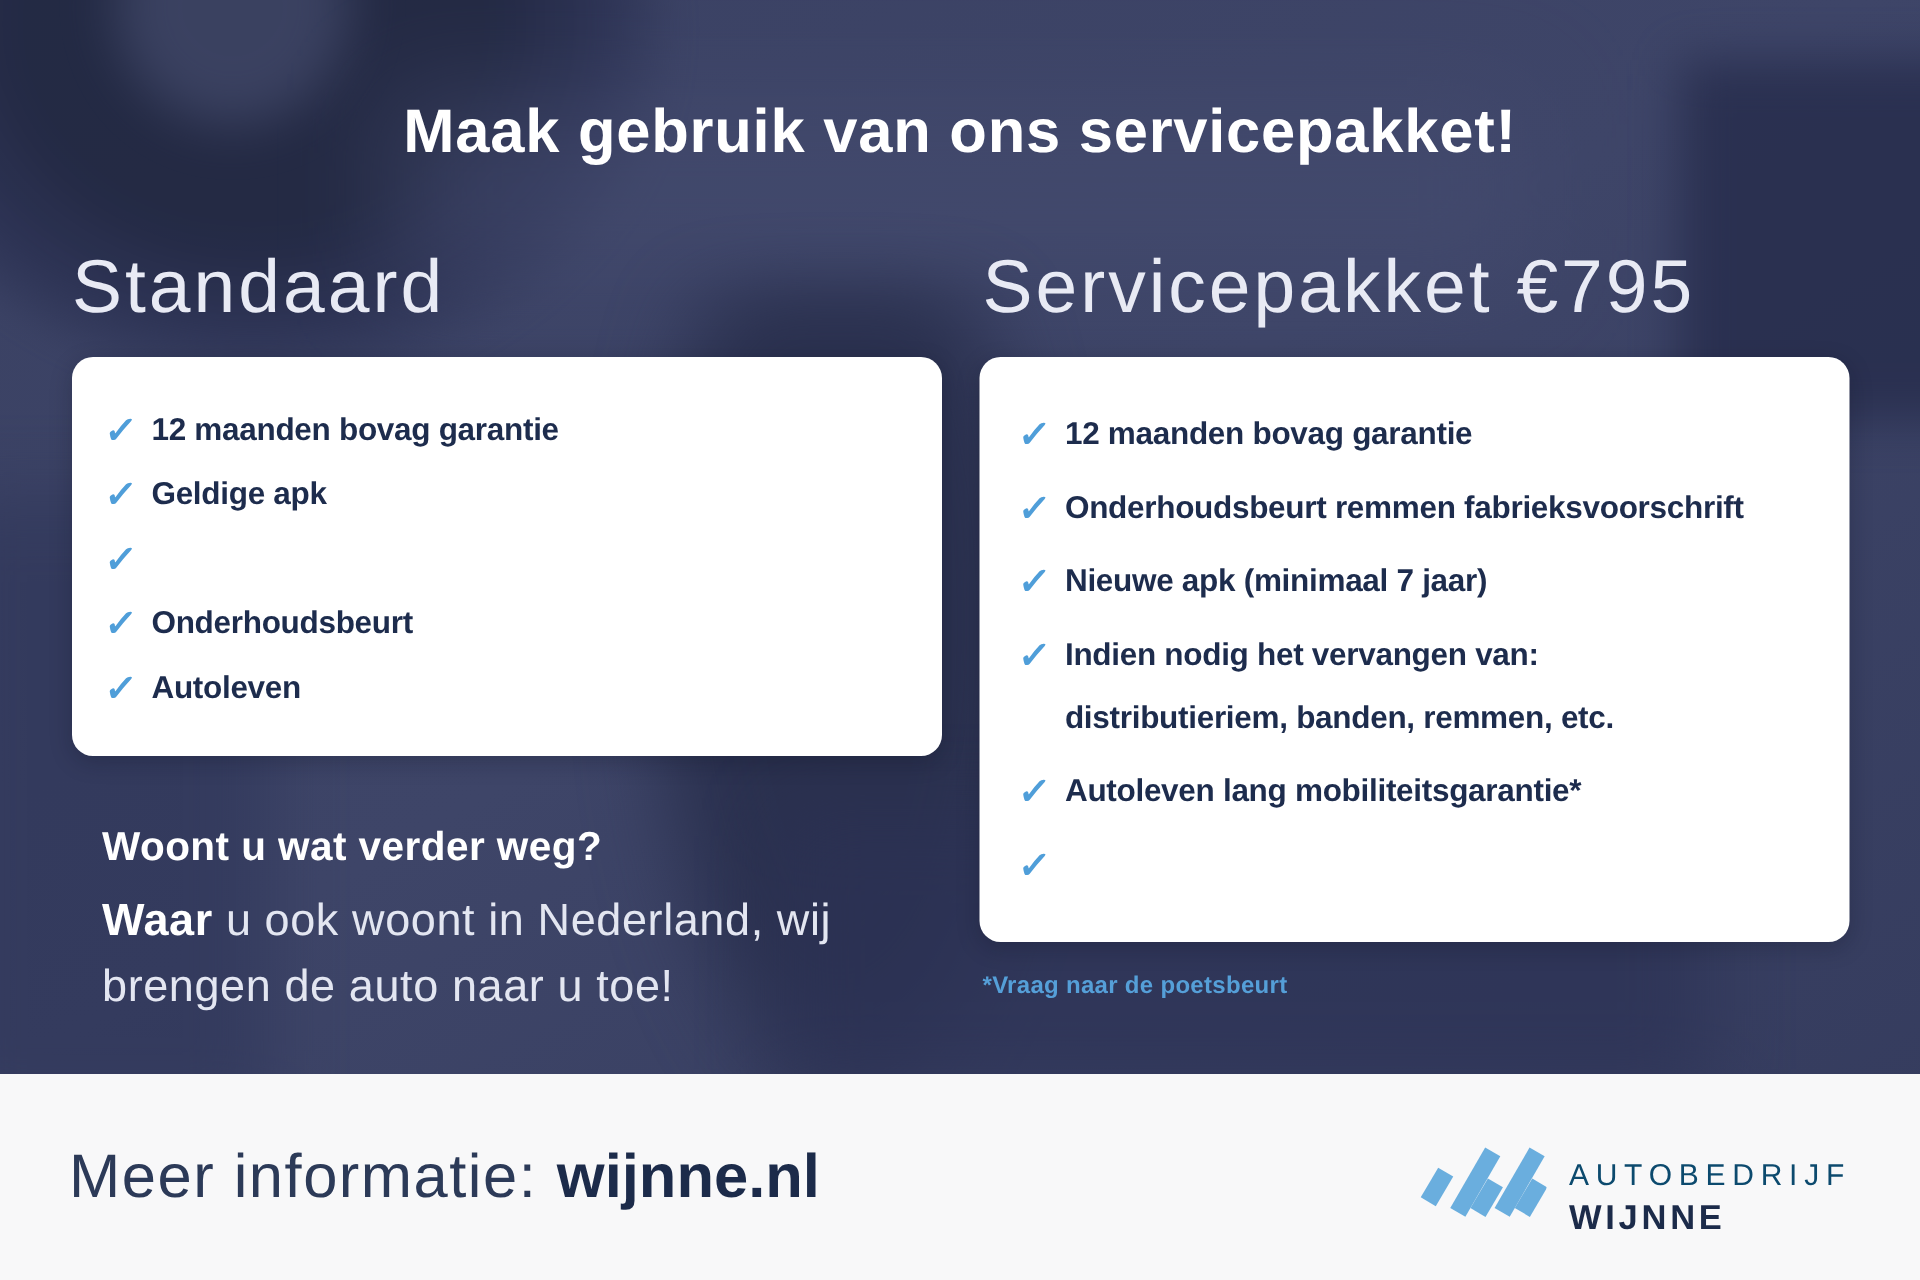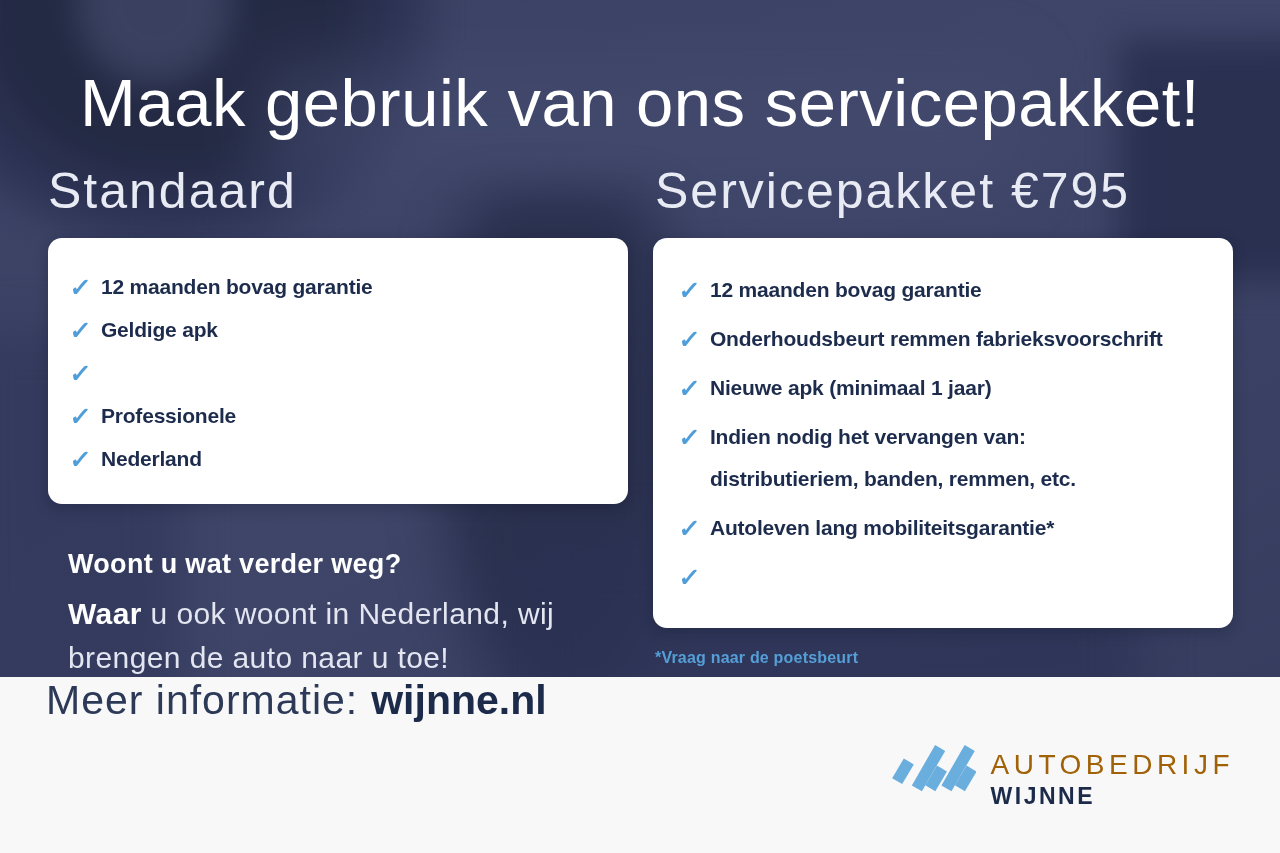--- a/index.html
+++ b/index.html
@@ -24,21 +24,21 @@
   .ph-lift{ left:260px; top:60px; width:760px; height:130px;
     background:#464d71; filter:blur(34px); opacity:.5; }
   .ph-floor{ left:520px; top:540px; width:620px; height:190px;
     background:#2c3255; filter:blur(26px); opacity:.7; }
   .ph-left-dark{ left:-40px; top:330px; width:220px; height:420px;
     background:#30375a; filter:blur(24px); opacity:.7; }
 
   
   .title{
     position:absolute; top:64px; left:0; width:100%;
-    text-align:center; color:#ffffff; font-size:67px; font-weight:400;
+    text-align:center; color:#ffffff; font-size:41px; font-weight:700;
     letter-spacing:.5px;
   }
   
   .col-heading{
     position:absolute; top:162px; color:#e8eaf4; font-size:50px;
     font-weight:400; letter-spacing:2px;
   }
   .col-heading.left{ left:48px; }
   .col-heading.right{ left:655px; }
 
@@ -67,30 +67,30 @@
   .promo-line2, .promo-line3{ font-size:30px; font-weight:400;
     color:#e3e6f1; line-height:44px; letter-spacing:.4px; }
   .promo-line2 .b{ font-weight:800; color:#ffffff; }
 
   
   .disclaimer{ position:absolute; left:655px; top:649px; color:#559fd8;
     font-size:16px; font-weight:700; letter-spacing:.2px; }
 
   
   .footer{
-    position:absolute; left:0; bottom:0; width:100%; height:176px;
-    background:#f8f8f9; display:flex; 
+    position:absolute; left:0; bottom:0; width:100%; height:137px;
+    background:#f8f8f9; display:flex; align-items:center;
     justify-content:space-between; padding:0 46px;
   }
   .info{ font-size:41px; color:#2c3a58; }
   .info .thin{ font-weight:300; letter-spacing:1px; }
   .info .bold{ font-weight:800; color:#1c2b4a; margin-left:13px; letter-spacing:0; }
   .logo{ display:flex; align-items:center; gap:15px; }
   .logo-mark{ flex:none; }
-  .logo-text .l1{ font-size:28px; font-weight:500; letter-spacing:4.5px; color:#a16207;margin-top:28px; }
+  .logo-text .l1{ font-size:20px; font-weight:500; letter-spacing:4.5px; color:#0c4a6e;margin-top:28px; }
   .logo-text .l2{ font-size:23px; font-weight:800; letter-spacing:2.5px; color:#1c2b4a; margin-top:2px; }
 </style>
 </head>
 <body>
 
 <div class="canvas">
 
   <div class="ph ph-tire"></div>
   <div class="ph ph-hub"></div>
   <div class="ph ph-lift"></div>
@@ -112,42 +112,42 @@
       </div>
       <div class="row">
         <span class="check">✓</span>
         <span class="row-text">Geldige apk</span>
       </div>
       <div class="row">
         <span class="check">✓</span>
       </div>
       <div class="row">
         <span class="check">✓</span>
-        <span class="row-text">Professionele</span>
+        <span class="row-text">Onderhoudsbeurt</span>
       </div>
       <div class="row">
         <span class="check">✓</span>
-        <span class="row-text">Nederland</span>
+        <span class="row-text">Autoleven</span>
       </div>
     </div>
   </div>
 
   <div class="card right">
     <div class="rows">
       <div class="row">
         <span class="check">✓</span>
         <span class="row-text">12 maanden bovag garantie</span>
       </div>
       <div class="row">
         <span class="check">✓</span>
         <span class="row-text">Onderhoudsbeurt remmen fabrieksvoorschrift</span>
       </div>
       <div class="row">
         <span class="check">✓</span>
-        <span class="row-text">Nieuwe apk (minimaal 1 jaar)</span>
+        <span class="row-text">Nieuwe apk (minimaal 7 jaar)</span>
       </div>
       <div class="row">
         <span class="check">✓</span>
         <span class="row-text">
           <span>Indien nodig het vervangen van:</span>
           <span class="row-text row-sub" style="display:block">distributieriem, banden, remmen, etc.</span>
         </span>
       </div>
       <div class="row">
         <span class="check">✓</span>

